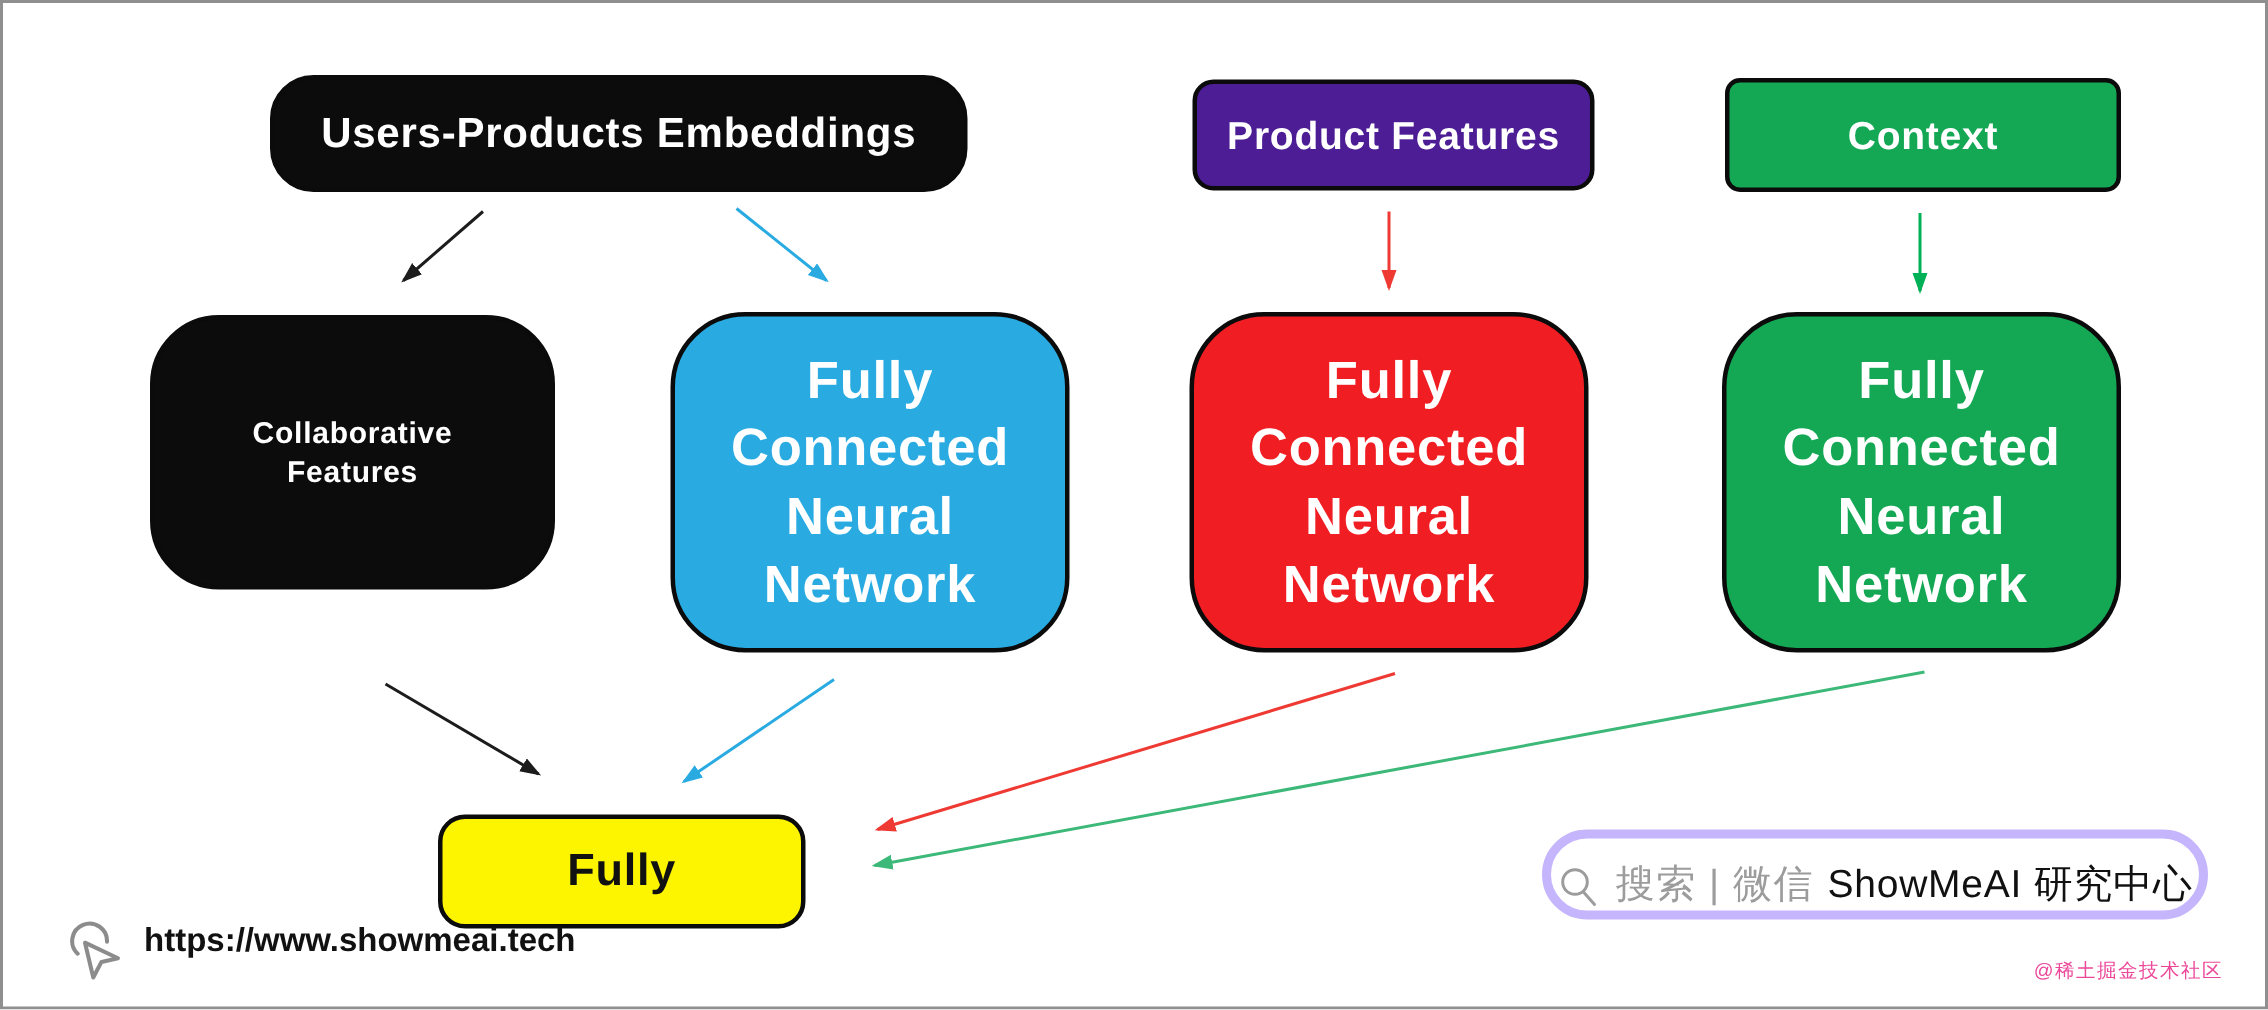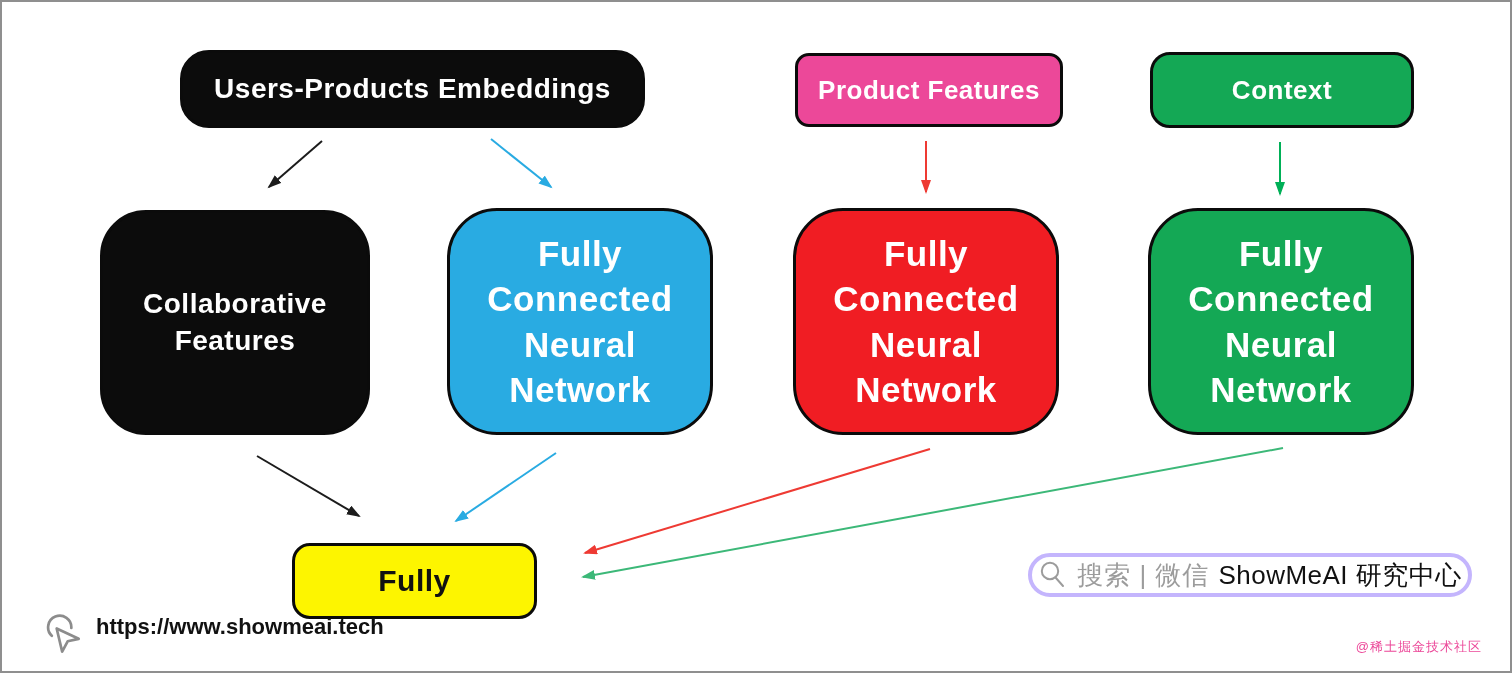--- a/index.html
+++ b/index.html
@@ -10,36 +10,36 @@
   }
   .arrows{position:absolute;left:0;top:0;width:1512px;height:673px;pointer-events:none;}
   .node{
     position:absolute;display:flex;align-items:center;justify-content:center;
     text-align:center;font-weight:bold;letter-spacing:.5px;
     box-sizing:border-box;border:3px solid #0b0b0b;
   }
   .node .line{display:block;}
   .n-users{left:180px;top:50px;width:465px;height:78px;border-radius:29px;font-size:28px;border-color:#0b0b0b;}
   .n-prodfeat{left:795px;top:53px;width:268px;height:74px;border-radius:14px;font-size:26px;}
-  .n-context{left:1150px;top:52px;width:264px;height:76px;border-radius:20px;font-size:26px;}
-  .n-cf{left:100px;top:210px;width:270px;height:225px;border-radius:46px;font-size:28px;line-height:1.3;}
+  .n-context{left:1150px;top:52px;width:264px;height:76px;border-radius:10px;font-size:26px;}
+  .n-cf{left:100px;top:210px;width:270px;height:183px;border-radius:46px;font-size:20px;line-height:1.3;}
   .n-fcnn{width:266px;height:227px;border-radius:50px;font-size:35px;line-height:1.3;}
   .n-fcnn-blue{left:447px;top:208px;}
   .n-fcnn-red{left:793px;top:208px;}
   .n-fcnn-green{left:1148px;top:208px;}
   .n-merge{left:292px;top:543px;width:245px;height:76px;border-radius:18px;font-size:30px;}
   .footer-url{
     position:absolute;left:42px;top:614px;display:flex;align-items:flex-start;gap:10px;
     font-size:22px;font-weight:bold;color:#111111;
   }
   .cursor-icon{width:44px;height:46px;}
   .search-pill{
-    position:absolute;left:1028px;top:553px;width:444px;height:44px;
-    border:4px solid #c4b5fd;border-radius:31px;box-sizing:border-box;
-    display:flex;align-items:center;justify-content:center;gap:9px;background:#ffffff;
+    position:absolute;left:1028px;top:553px;width:444px;height:60px;
+    border:6px solid #c4b5fd;border-radius:31px;box-sizing:border-box;
+    display:flex;align-items:flex-end;justify-content:center;gap:9px;background:#ffffff;
   }
   .search-pill .prefix{color:#9c9c9c;font-size:26px;letter-spacing:1px;}
   .search-pill .brand{color:#111111;font-size:26px;font-weight:normal;letter-spacing:.5px;}
   .watermark{
     position:absolute;right:30px;top:638px;color:#ec4899;font-size:13px;letter-spacing:1px;
   }
 </style>
 </head>
 <body>
 
@@ -70,21 +70,21 @@
     <line x1="257" y1="456" x2="359" y2="516" stroke-width="2" marker-end="url(#ah-black)" stroke="#1c1c1c"></line>
     <line x1="556" y1="453" x2="456" y2="521" stroke-width="2" marker-end="url(#ah-blue)" stroke="#29abe2"></line>
     <line x1="930" y1="449" x2="585" y2="553" stroke-width="2" marker-end="url(#ah-red)" stroke="#ee3a33"></line>
     <line x1="1283" y1="448" x2="583" y2="577" stroke-width="2" marker-end="url(#ah-green-long)" stroke="#3cb878"></line>
   </svg>
 
   <div class="node n-users" style="background: rgb(12, 12, 12);">
     <span class="nlabel" style="color: rgb(255, 255, 255);">Users-Products Embeddings</span>
   </div>
 
-  <div class="node n-prodfeat" style="background: #ec4899; align-items: center;">
+  <div class="node n-prodfeat" style="background: #4c1d95; align-items: center;">
     <span class="nlabel" style="color: rgb(255, 255, 255);">Product Features</span>
   </div>
 
   <div class="node n-context" style="background: rgb(20, 168, 85);">
     <span class="nlabel" style="color: rgb(255, 255, 255);">Context</span>
   </div>
 
   <div class="node n-cf" style="background: rgb(12, 12, 12);">
     <span style="color: rgb(255, 255, 255);">
       <span class="line">Collaborative</span>

